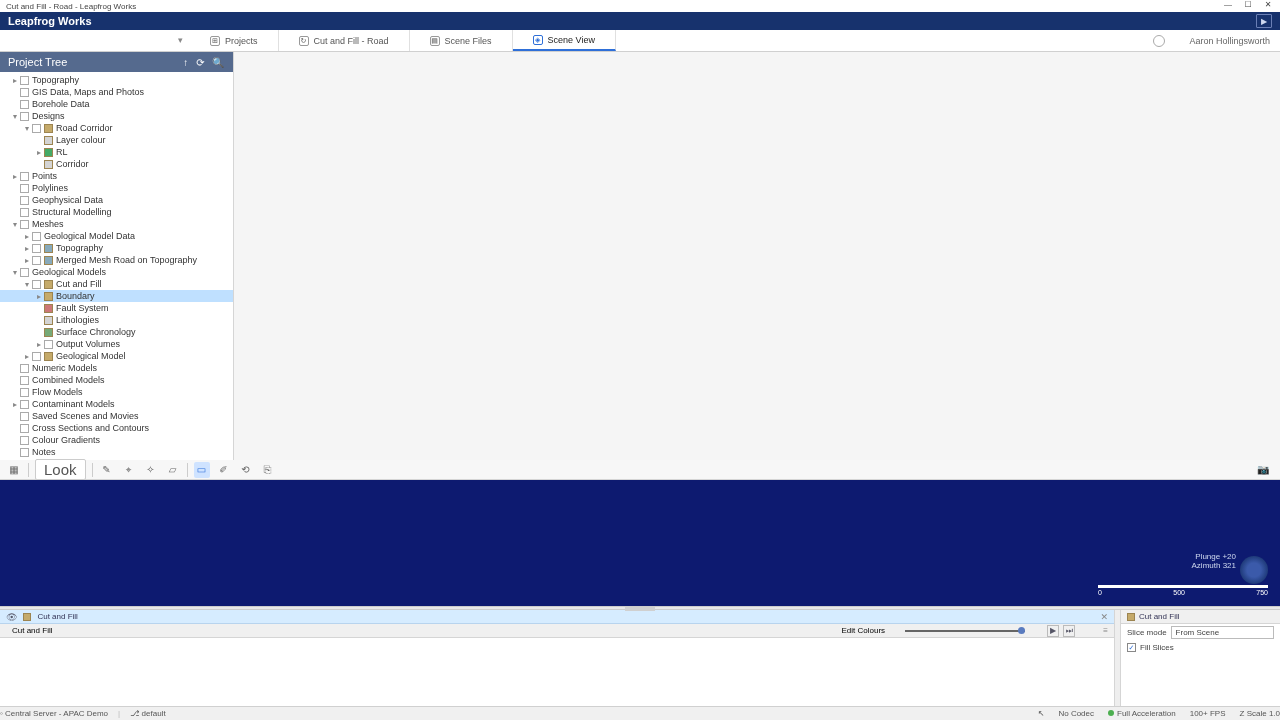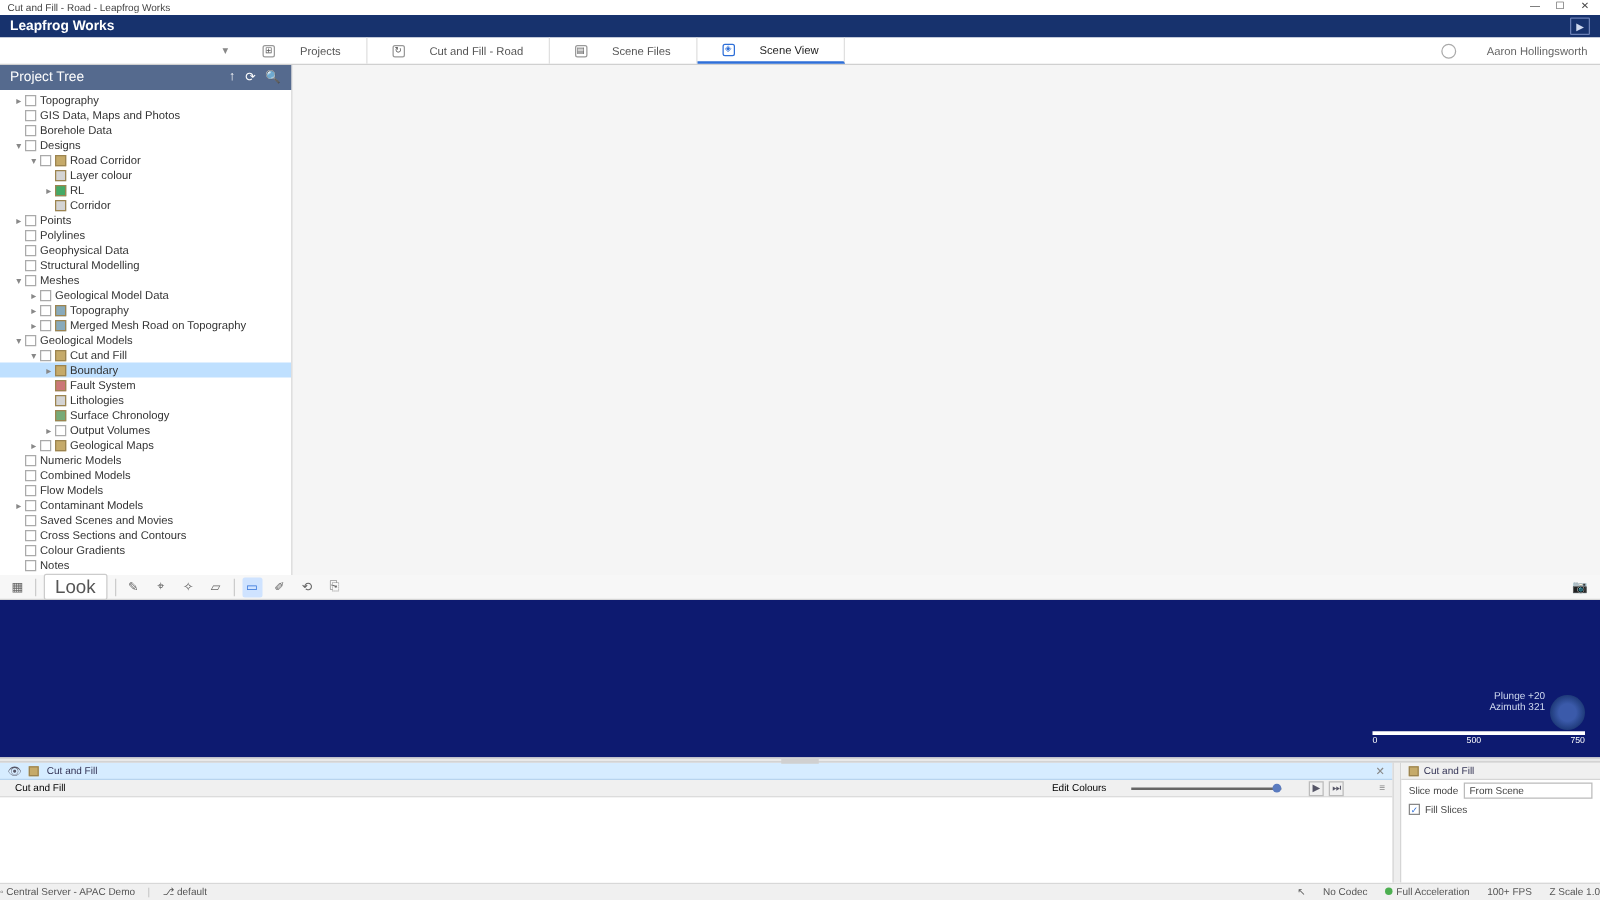--- a/index.html
+++ b/index.html
@@ -13,21 +13,21 @@
   
   .app-header { height: 18px; background: #17326d; color: #fff; display: flex; align-items: center; padding: 0 8px; }
   .app-header .app-title { font-size: 11px; font-weight: 600; }
   .app-header .hdr-right { margin-left: auto; display: flex; gap: 4px; }
   .app-header .hdr-btn { width: 16px; height: 14px; background: #2a4585; display: flex; align-items: center; justify-content: center; color: #cfd9ef; font-size: 8px; border-radius: 1px;}
   .app-header .hdr-btn.play{ background:#17326d; border:1px solid #6a7fb5;}
   
   
   .tabstrip { height: 22px; background: #fff; border-bottom: 1px solid #d0d0d0; display: flex; align-items: stretch; padding-left: 190px; position:relative;}
   .tabstrip .dd{position:absolute; left:178px; top:5px; font-size:9px; color:#888;}
-  .tab { display: flex; align-items: center; padding: 0 20px; font-size: 9px; color: #555; border-right: 1px solid #e0e0e0; gap: 20px; cursor: pointer; }
+  .tab { display: flex; align-items: center; padding: 0 20px; font-size: 9px; color: #555; border-right: 1px solid #e0e0e0; gap: 5px; cursor: pointer; }
   .tab.active { border-bottom: 2px solid #2e6fd8; color:#222; }
   .tab .ticon{ width:10px; height:10px; display:inline-block; border:1px solid #999; border-radius:2px; font-size:7px; text-align:center; line-height:8px;}
   .tab.active .ticon{ border-color:#2e6fd8; color:#2e6fd8;}
   .tabstrip .user { margin-left: auto; display: flex; align-items: center; padding: 0 10px; gap: 24px; font-size: 9px; color: #666; }
   .tabstrip .user .avatar{ width:12px; height:12px; border:1px solid #aaa; border-radius:50%; display:inline-block;}
 
   
   .main { display: flex; height: calc(720px - 12px - 18px - 22px - 14px); flex-direction: column; }
 
   
@@ -268,21 +268,21 @@
         </div>
       <div class="tnode ind3">
           <span class="arrow">▸</span>
           <span class="chk"></span>
           <span class="lbl">Output Volumes</span>
         </div>
       <div class="tnode ind2">
           <span class="arrow">▸</span>
           <span class="chk"></span>
           <span class="fi"></span>
-          <span class="lbl">Geological Maps</span>
+          <span class="lbl">Geological Model</span>
         </div>
       <div class="tnode ind1">
           <span class="arrow"></span>
           <span class="chk"></span>
           <span class="lbl">Numeric Models</span>
         </div>
       <div class="tnode ind1">
           <span class="arrow"></span>
           <span class="chk"></span>
           <span class="lbl">Combined Models</span>

